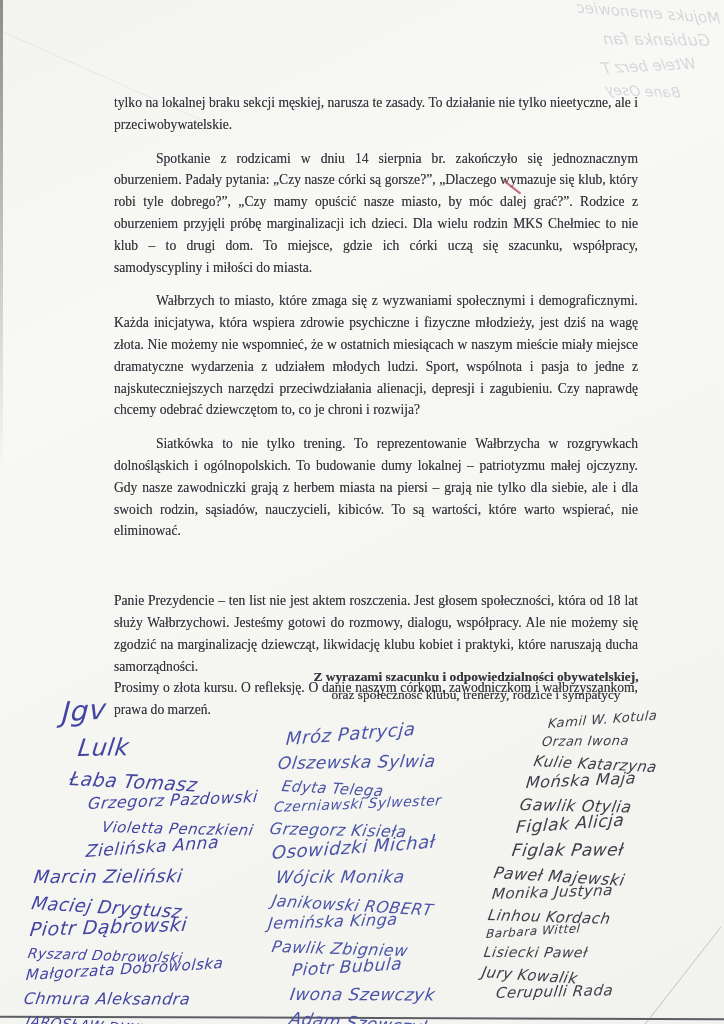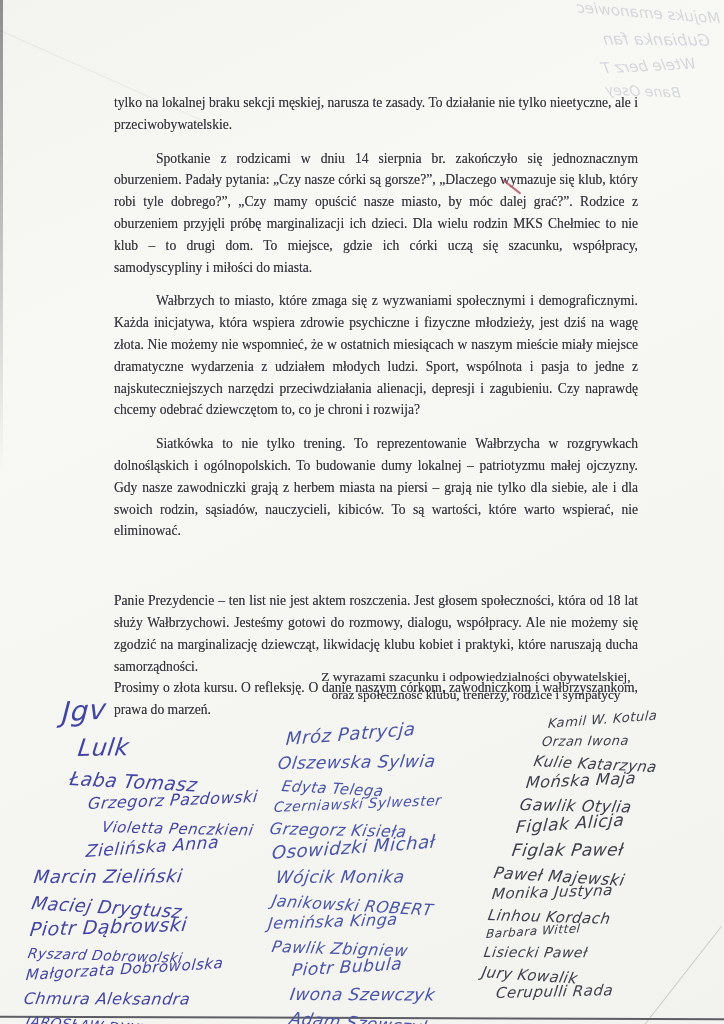--- a/index.html
+++ b/index.html
@@ -33,21 +33,21 @@
   .letter p { margin:0 0 12px 0; }
   .letter p.ind { text-indent:42px; }
   .letter p.tight { margin-bottom:0;margin-top:48px; }
 
   .red-mark { position:absolute; left:501px; top:186px; width:22px; height:2px;
     background:#b45868; transform:rotate(38deg); border-radius:2px; opacity:.85; }
 
   .closing { position:absolute; left:286px; top:668px; width:380px;
     text-align:center; font-size:13.4px; line-height:17.5px;
     text-shadow:0 0 .4px rgba(40,40,55,.55); }
-  .closing .bold { font-weight:normal; }
+  .closing .bold { font-weight:bold; }
 
   
   .sig-col { position:absolute; display:flex; flex-direction:column; }
   #col-left   { left:24px;  top:696px; row-gap:5px; }
   #col-middle { left:258px; top:728px; row-gap:4px; }
   #col-right  { left:478px; top:716px; row-gap:3px; }
   .sig { display:block; white-space:nowrap;
     font-family:"DejaVu Sans", sans-serif; font-style:italic;
     transform-origin:left center; letter-spacing:.5px; }
 </style>

